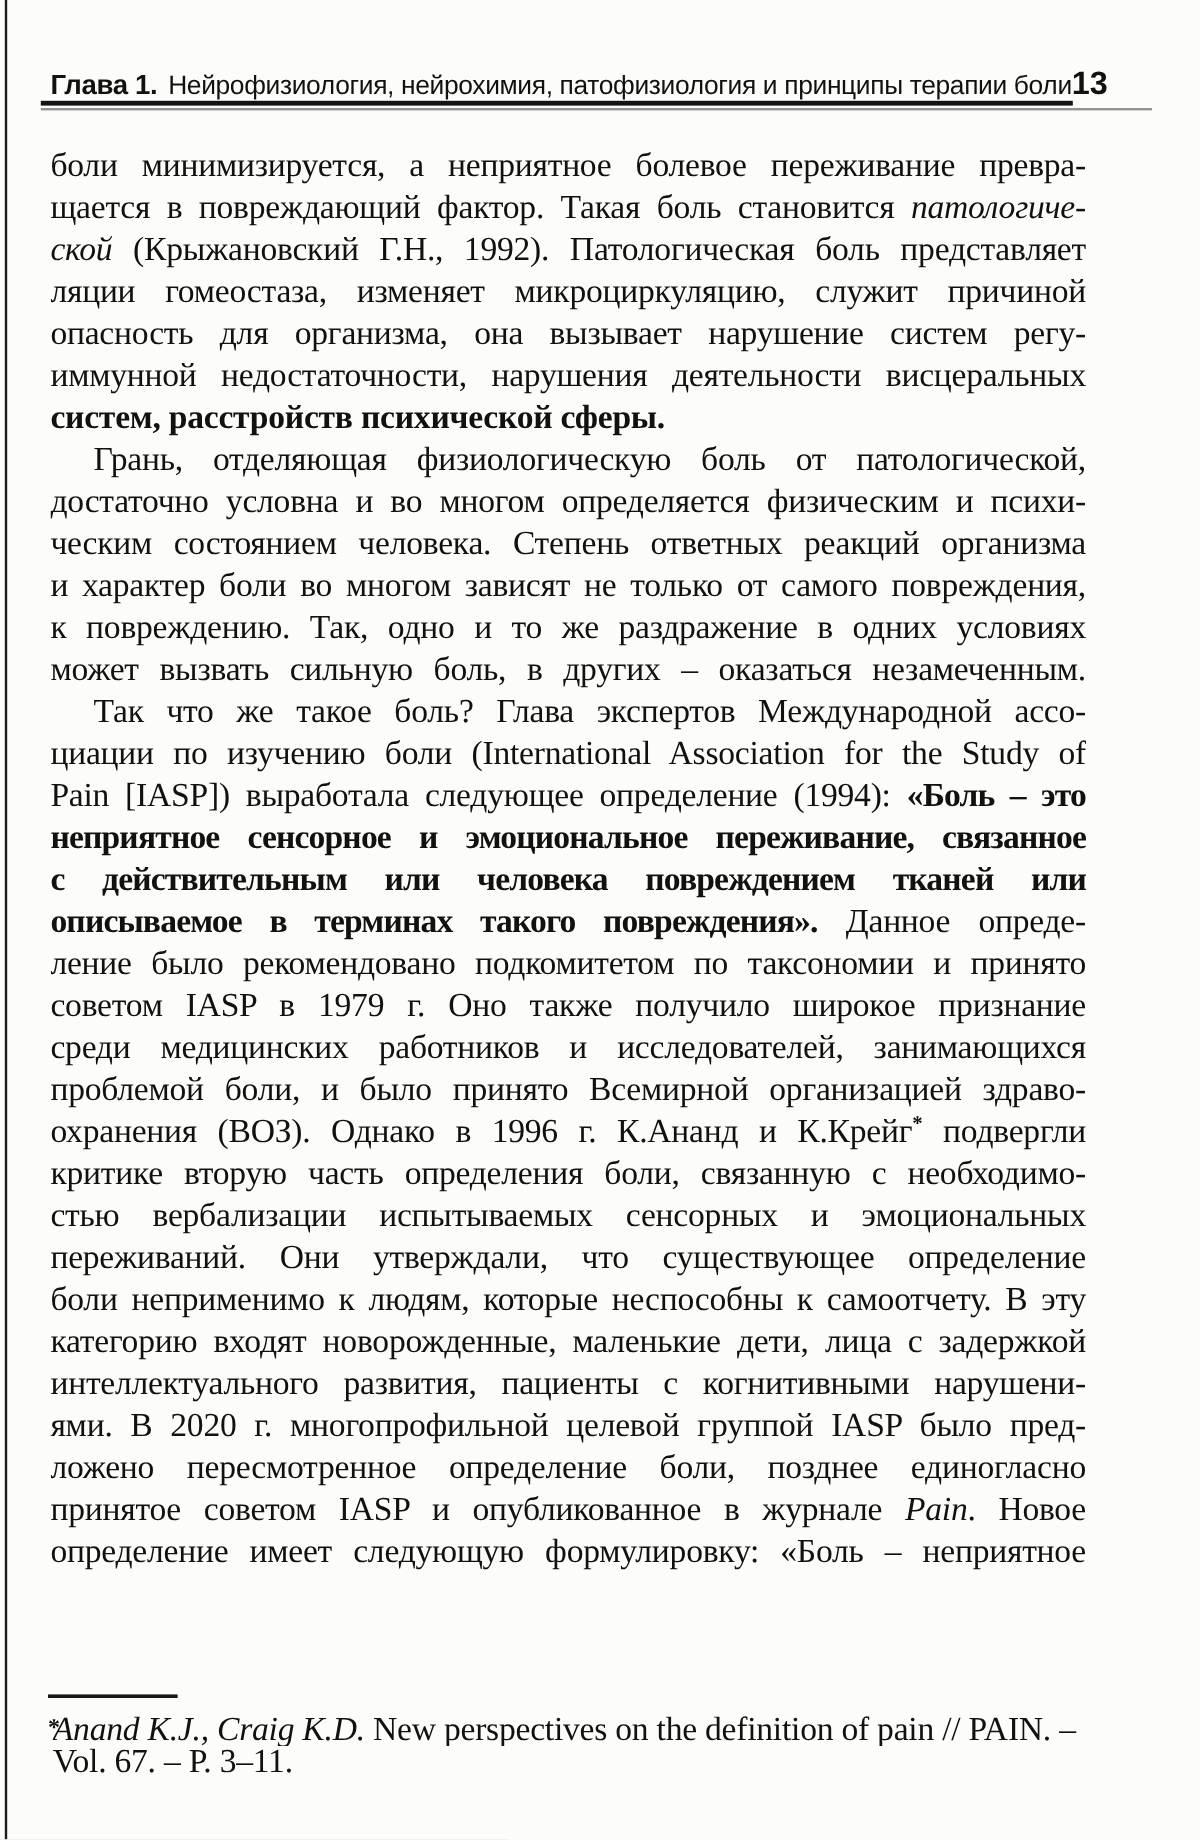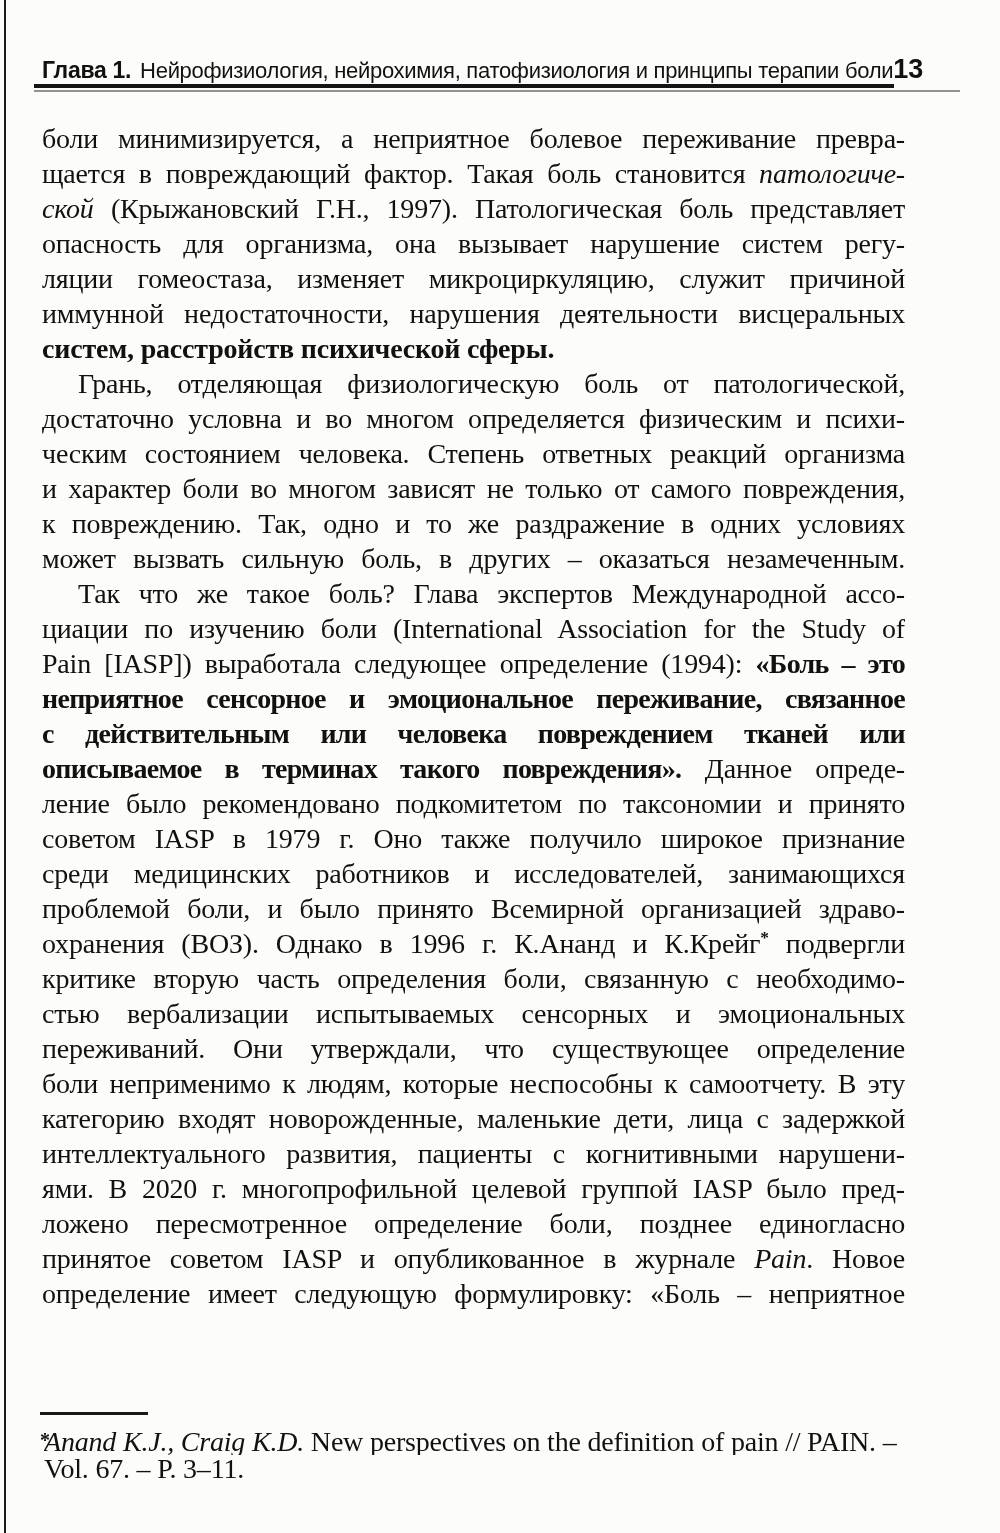--- a/index.html
+++ b/index.html
@@ -113,23 +113,23 @@
     <span class="chapter-label">Глава 1.</span>
     <span class="chapter-title">Нейрофизиология, нейрохимия, патофизиология и принципы терапии боли</span>
     <span class="page-number">13</span>
   </div>
   <div class="header-rule"></div>
   <div class="header-rule-thin"></div>
 
   <div class="body-text" id="body-text">
       <div class="line"><span>боли минимизируется, а неприятное болевое переживание превра-</span></div>
       <div class="line"><span>щается в повреждающий фактор. Такая боль становится </span><span class="i">патологиче-</span></div>
-      <div class="line"><span class="i">ской</span><span> (Крыжановский Г.Н., 1997). Патологическая боль представляет</span></div>
+      <div class="line"><span class="i">ской</span><span> (Крыжановский Г.Н., 1992). Патологическая боль представляет</span></div>
+      <div class="line"><span>ляции гомеостаза, изменяет микроциркуляцию, служит причиной</span></div>
       <div class="line"><span>опасность для организма, она вызывает нарушение систем регу-</span></div>
-      <div class="line"><span>ляции гомеостаза, изменяет микроциркуляцию, служит причиной</span></div>
       <div class="line"><span>иммунной недостаточности, нарушения деятельности висцеральных</span></div>
       <div class="line short"><span>систем, расстройств психической сферы.</span></div>
       <div class="line ind"><span>Грань, отделяющая физиологическую боль от патологической,</span></div>
       <div class="line"><span>достаточно условна и во многом определяется физическим и психи-</span></div>
       <div class="line"><span>ческим состоянием человека. Степень ответных реакций организма</span></div>
       <div class="line"><span>и характер боли во многом зависят не только от самого повреждения,</span></div>
       <div class="line"><span>к повреждению. Так, одно и то же раздражение в одних условиях</span></div>
       <div class="line"><span>может вызвать сильную боль, в других – оказаться незамеченным.</span></div>
       <div class="line ind"><span>Так что же такое боль? Глава экспертов Международной ассо-</span></div>
       <div class="line"><span>циации по изучению боли (International Association for the Study of</span></div>

